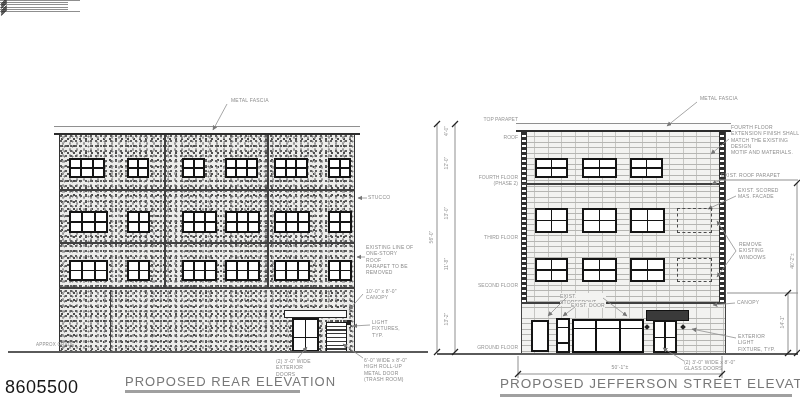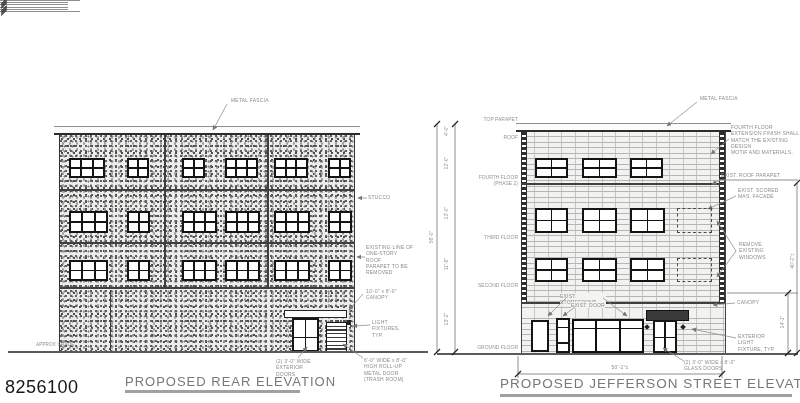--- a/index.html
+++ b/index.html
@@ -163,21 +163,21 @@
 
   <div class="dimtext" style="left:416px;top:234px;width:30px;text-align:center;">56'-0"</div>
   <div class="dimtext" style="left:767px;top:319px;width:30px;text-align:center;">14'-1"</div>
   <div class="dimtext" style="left:776px;top:258px;width:32px;text-align:center;">40'-2"±</div>
 
   <div class="callout" style="left:518px;top:364px;width:204px;text-align:center;color:#8d8d8d;">50'-1"±</div>
 
   <div class="title" style="left:500px;top:376px;width:292px;font-size:13.5px;">PROPOSED JEFFERSON STREET ELEVATION</div>
   <div class="underline" style="left:500px;top:394px;width:292px;height:3px;"></div>
 
-  <div class="sheetnum" style="left:5px;top:377px;">8256100</div>
+  <div class="sheetnum" style="left:5px;top:377px;">8605500</div>
 
   <svg class="overlay" viewBox="0 0 800 403">
     <defs>
       <marker id="ar" markerWidth="7" markerHeight="7" refX="5.5" refY="3" orient="auto">
         <path d="M0,0 L6,3 L0,6 z" fill="#777"></path>
       </marker>
     </defs>
     <g stroke="#8f8f8f" stroke-width="0.8" fill="none">
 
       <path d="M227,104 L213,130" marker-end="url(#ar)"></path>

